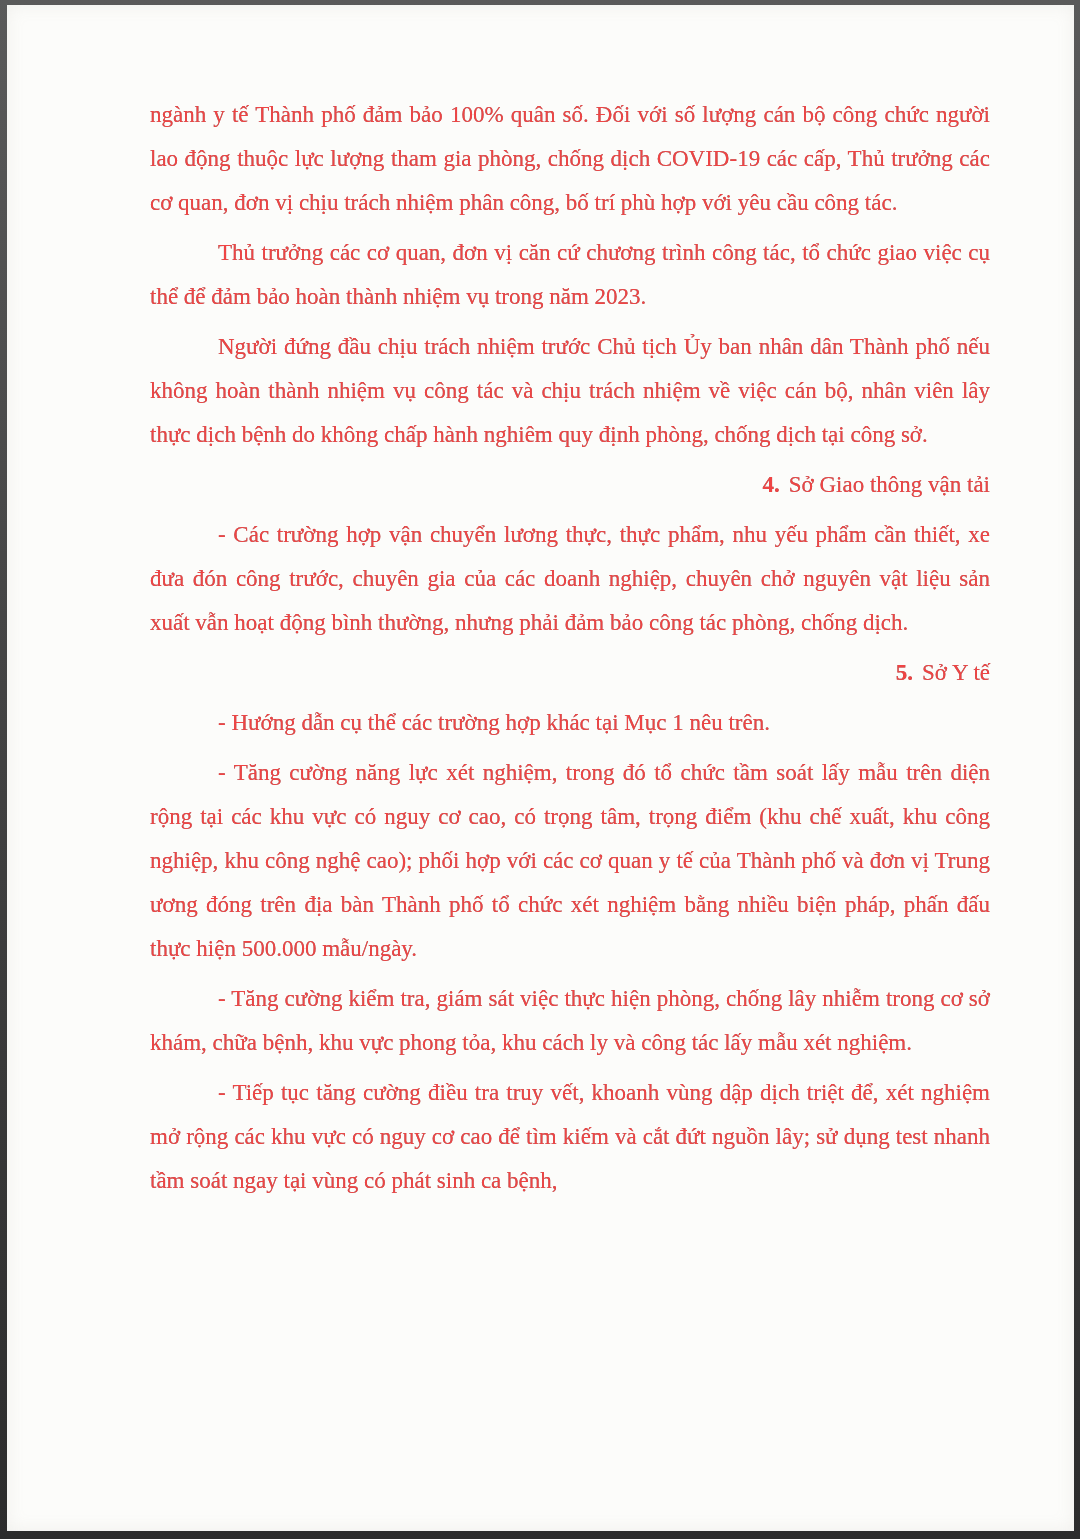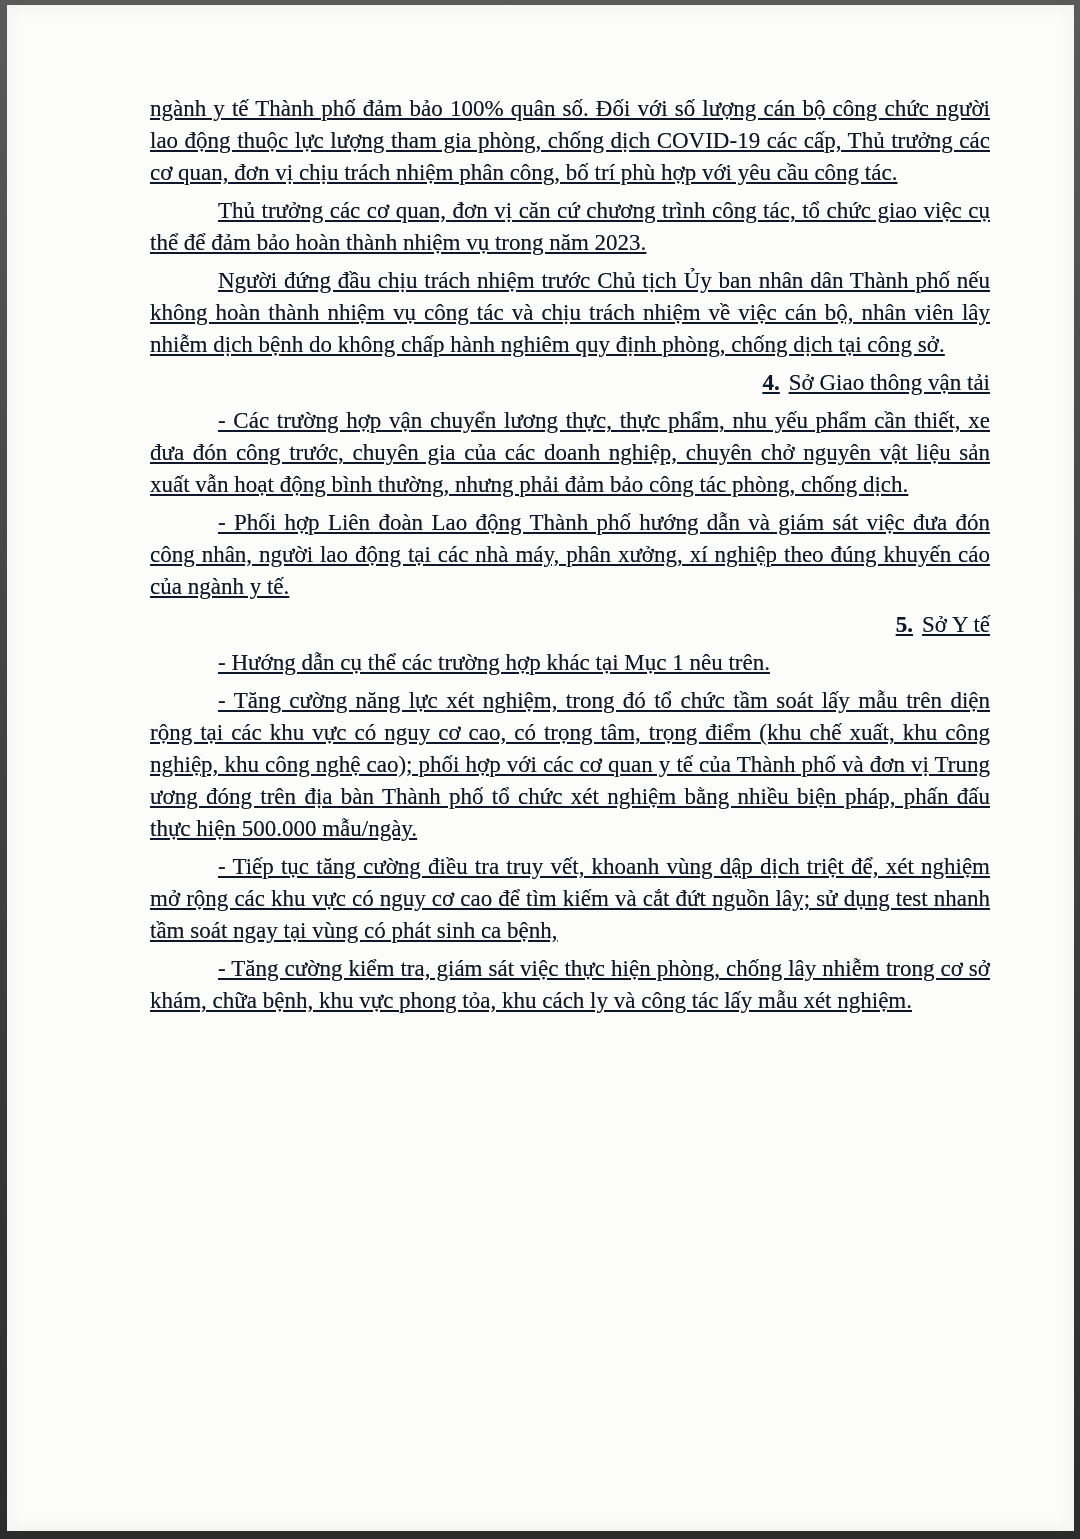--- a/index.html
+++ b/index.html
@@ -24,25 +24,24 @@
     left: 7px;
     right: 6px;
     bottom: 8px;
     background: #fcfcfa;
     box-shadow: inset 0 0 18px rgba(160,150,140,0.12);
   }
   .content {
     padding: 88px 84px 0 143px;
     font-family: "Liberation Serif", "DejaVu Serif", serif;
     font-size: 23px;
-    line-height: 32px;
-    color: #0f172a;
+    line-height: 44px;
+    color: #ef4444;
     text-align: justify;
     text-shadow: 0 0 0.6px rgba(25,25,25,0.55);
-    text-decoration: underline;
   }
   .content p {
     margin: 0 0 6px 0;
     text-indent: 68px;
   }
   .content p.cont {
     text-indent: 0;
   }
   .content p.heading {
     text-align: right;
@@ -57,34 +56,33 @@
 
 <div class="frame">
   <div class="page">
     <div class="content">
 
       <p class="cont">ngành y tế Thành phố đảm bảo 100% quân số. Đối với số lượng cán bộ công chức người lao động thuộc lực lượng tham gia phòng, chống dịch COVID-19 các cấp, Thủ trưởng các cơ quan, đơn vị chịu trách nhiệm phân công, bố trí phù hợp với yêu cầu công tác.</p>
 
       <p>Thủ trưởng các cơ quan, đơn vị căn cứ chương trình công tác, tổ chức giao việc cụ thể để đảm bảo hoàn thành nhiệm vụ trong năm 2023.</p>
 
 
-      <p>Người đứng đầu chịu trách nhiệm trước Chủ tịch Ủy ban nhân dân Thành phố nếu không hoàn thành nhiệm vụ công tác và chịu trách nhiệm về việc cán bộ, nhân viên lây nhiễm dịch bệnh do không chấp hành nghiêm quy định phòng, chống dịch tại công sở.</p>
+      <p>Người đứng đầu chịu trách nhiệm trước Chủ tịch Ủy ban nhân dân Thành phố nếu không hoàn thành nhiệm vụ công tác và chịu trách nhiệm về việc cán bộ, nhân viên lây thực dịch bệnh do không chấp hành nghiêm quy định phòng, chống dịch tại công sở.</p>
 
       <p class="heading"><span class="num">4.</span><span>Sở Giao thông vận tải</span></p>
 
 
       <p>- Các trường hợp vận chuyển lương thực, thực phẩm, nhu yếu phẩm cần thiết, xe đưa đón công trước, chuyên gia của các doanh nghiệp, chuyên chở nguyên vật liệu sản xuất vẫn hoạt động bình thường, nhưng phải đảm bảo công tác phòng, chống dịch.</p>
 
-      <p>- Phối hợp Liên đoàn Lao động Thành phố hướng dẫn và giám sát việc đưa đón công nhân, người lao động tại các nhà máy, phân xưởng, xí nghiệp theo đúng khuyến cáo của ngành y tế.</p>
 
       <p class="heading"><span class="num">5.</span><span>Sở Y tế</span></p>
 
       <p>- Hướng dẫn cụ thể các trường hợp khác tại Mục 1 nêu trên.</p>
 
       <p>- Tăng cường năng lực xét nghiệm, trong đó tổ chức tầm soát lấy mẫu trên diện rộng tại các khu vực có nguy cơ cao, có trọng tâm, trọng điểm (khu chế xuất, khu công nghiệp, khu công nghệ cao); phối hợp với các cơ quan y tế của Thành phố và đơn vị Trung ương đóng trên địa bàn Thành phố tổ chức xét nghiệm bằng nhiều biện pháp, phấn đấu thực hiện 500.000 mẫu/ngày.</p>
 
+      <p>- Tăng cường kiểm tra, giám sát việc thực hiện phòng, chống lây nhiễm trong cơ sở khám, chữa bệnh, khu vực phong tỏa, khu cách ly và công tác lấy mẫu xét nghiệm.</p>
+
       <p>- Tiếp tục tăng cường điều tra truy vết, khoanh vùng dập dịch triệt để, xét nghiệm mở rộng các khu vực có nguy cơ cao để tìm kiếm và cắt đứt nguồn lây; sử dụng test nhanh tầm soát ngay tại vùng có phát sinh ca bệnh,</p>
-
-      <p>- Tăng cường kiểm tra, giám sát việc thực hiện phòng, chống lây nhiễm trong cơ sở khám, chữa bệnh, khu vực phong tỏa, khu cách ly và công tác lấy mẫu xét nghiệm.</p>
 
     </div>
   </div>
 </div>
 
 </body></html>

